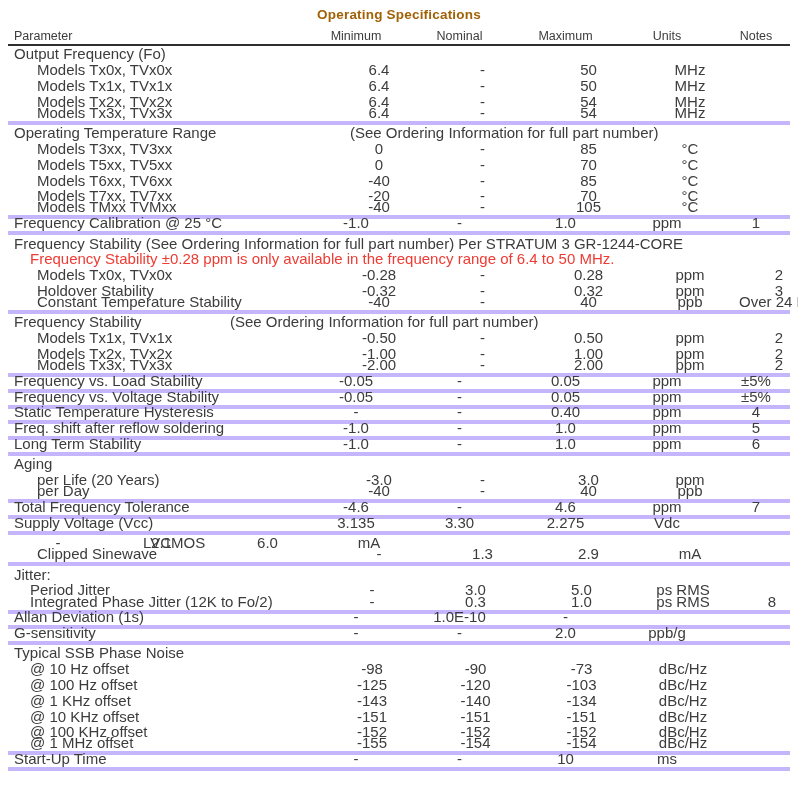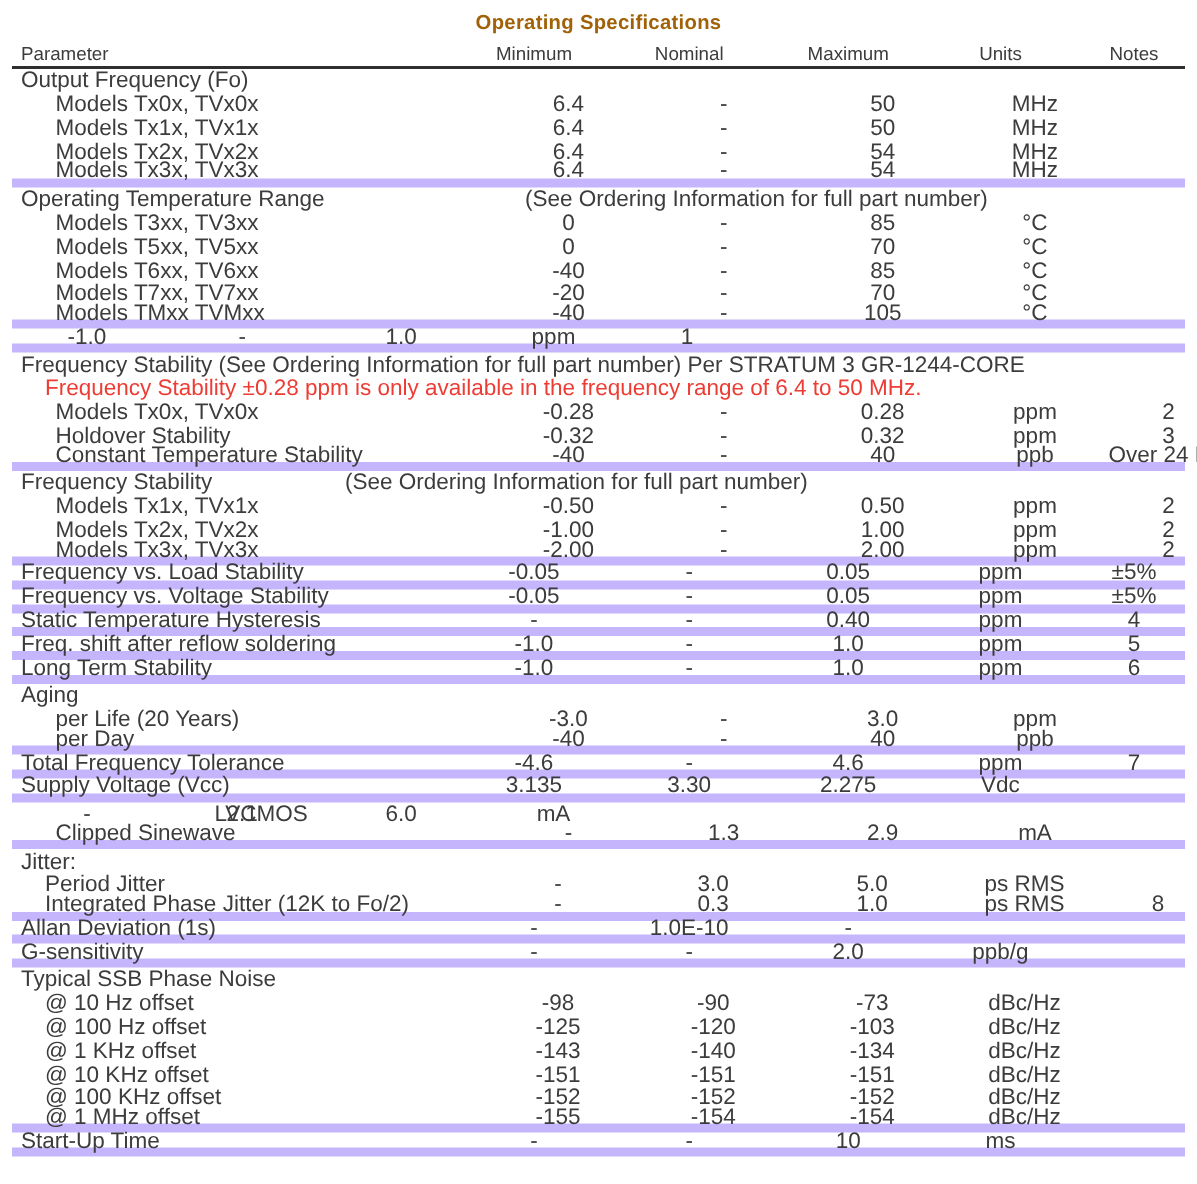--- a/index.html
+++ b/index.html
@@ -2,21 +2,21 @@
 <html><head>
 <meta charset="utf-8">
 <style>
   html,body{margin:0;padding:0;background:#ffffff;}
   body{width:798px;height:789px;font-family:"Liberation Sans","DejaVu Sans",sans-serif;color:#3c3c3c;-webkit-font-smoothing:antialiased;}
   .page{position:relative;width:798px;height:789px;overflow:hidden;}
   .title{margin-top:7px;text-align:center;font-size:13.5px;font-weight:bold;color:#a16207;letter-spacing:.2px;}
   .table{position:absolute;left:8px;top:26px;width:782px;}
   .hrow{display:flex;height:17px;align-items:flex-end;border-bottom:2px solid #2f2f2f;font-size:12.5px;padding-bottom:1px;}
   .row{position:relative;display:flex;height:15.78px;align-items:center;font-size:15px;box-sizing:border-box;white-space:nowrap;}
-  .row.line{border-bottom:6px solid #c4b5fd;}
+  .row.line{border-bottom:4px solid #c4b5fd;align-items:flex-end;}
   .param{flex:0 0 292px;width:292px;text-align:left;overflow:visible;}
   .cell{display:inline-block;text-align:center;}
   .col-min{flex:0 0 100px;width:100px;}
   .col-nom{flex:0 0 107px;width:107px;}
   .col-max{flex:0 0 105px;width:105px;}
   .col-units{flex:0 0 98px;width:98px;}
   .col-notes{flex:0 0 80px;width:80px;}
   .i0{padding-left:6px;}
   .i1{padding-left:22px;}
   .i2{padding-left:29px;}
@@ -115,20 +115,21 @@
         </div>
         <div class="row line">
           <span class="param i2">Models TMxx  TVMxx</span>
           <span class="cell col-min">-40</span>
           <span class="cell col-nom">-</span>
           <span class="cell col-max">105</span>
           <span class="cell col-units">°C</span>
           <span class="cell col-notes"></span>
         </div>
         <div class="row line">
+          <span class="param i0">Frequency Calibration @ 25 °C</span>
           <span class="cell col-min">-1.0</span>
           <span class="cell col-nom">-</span>
           <span class="cell col-max">1.0</span>
           <span class="cell col-units">ppm</span>
           <span class="cell col-notes">1</span>
         </div>
         <div class="row">
           <span class="param i0">Frequency Stability (See Ordering Information for full part number) Per STRATUM 3 GR-1244-CORE</span>
         </div>
         <div class="row">

